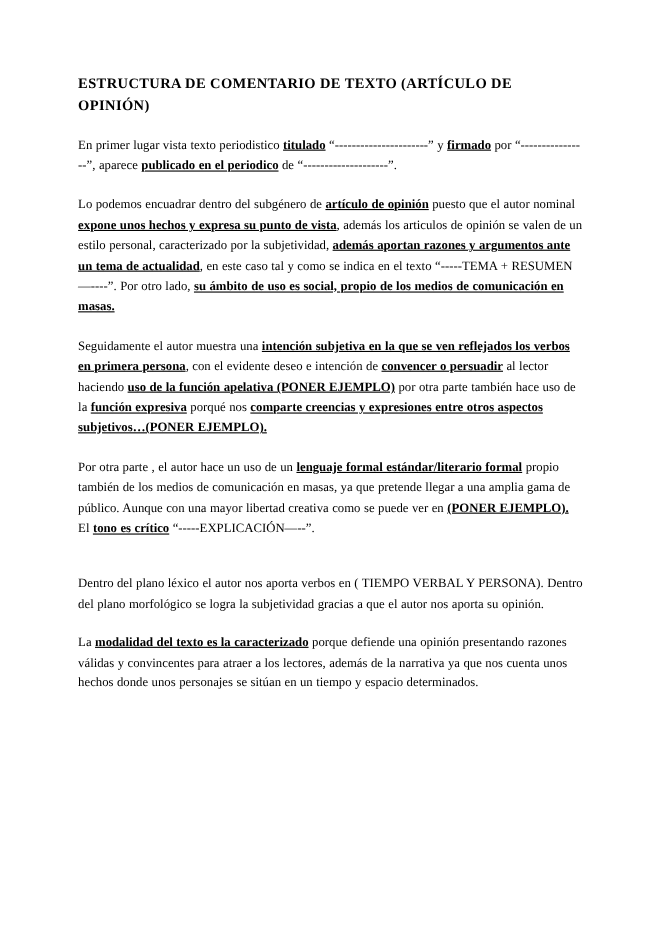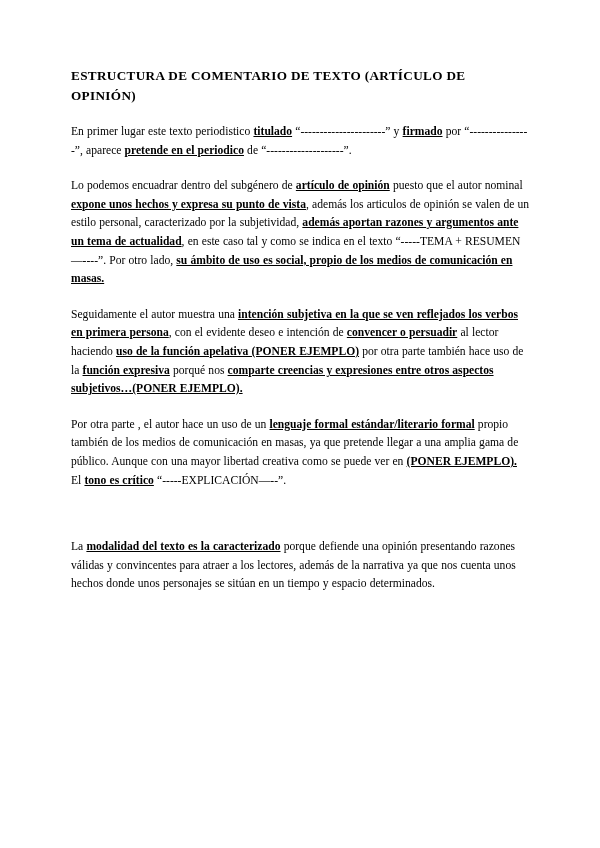--- a/index.html
+++ b/index.html
@@ -55,32 +55,33 @@
 </head>
 <body>
 
 <div class="page">
   <div class="doc-body">
 
     <h1 class="doc-title">ESTRUCTURA DE COMENTARIO DE TEXTO (ARTÍCULO DE OPINIÓN)</h1>
 
     <div class="gap-title"></div>
 
-    <p class="para" id="p1"><span>En primer lugar este texto periodistico  </span><b>titulado</b><span> “----------------------” y </span><b>firmado</b><span> por “----------------”, aparece </span><b>pretende en el periodico</b><span> de “--------------------”.</span></p>
+    <p class="para" id="p1"><span>En primer lugar vista texto periodistico  </span><b>titulado</b><span> “----------------------” y </span><b>firmado</b><span> por “----------------”, aparece </span><b>publicado en el periodico</b><span> de “--------------------”.</span></p>
     <div class="gap"></div>
 
     <p class="para" id="p2"><span>Lo podemos encuadrar dentro del subgénero de </span><b>artículo de opinión</b><span> puesto que el autor nominal </span><b>expone unos hechos y expresa su punto de vista</b><span>, además los articulos de opinión se valen de un estilo personal, caracterizado por la subjetividad, </span><b>además aportan razones y argumentos ante  un tema de actualidad</b><span>, en este caso tal y como se indica en el texto “-----TEMA + RESUMEN—----”. Por otro lado, </span><b>su ámbito de uso es social, propio de los medios de comunicación en masas.</b></p>
     <div class="gap"></div>
 
     <p class="para" id="p3"><span>Seguidamente el autor muestra una </span><b>intención subjetiva en la que se ven reflejados los verbos en primera persona</b><span>, con el evidente deseo e intención de </span><b>convencer o persuadir</b><span> al lector haciendo </span><b>uso de la función apelativa (PONER EJEMPLO)</b><span>  por otra parte también hace uso de la </span><b>función expresiva</b><span> porqué nos </span><b>comparte creencias y expresiones entre otros aspectos subjetivos…(PONER EJEMPLO).</b></p>
     <div class="gap"></div>
 
     <p class="para" id="p4"><span>Por otra parte , el autor hace un uso de un </span><b>lenguaje formal estándar/literario formal</b><span> propio también de los medios de comunicación en masas, ya que pretende llegar a una amplia gama de público. Aunque con una mayor libertad creativa como se puede ver en </span><b>(PONER EJEMPLO).</b><span>  El </span><b>tono es crítico</b><span> “-----EXPLICACIÓN—--”.</span></p>
     <div class="gap-sm"></div>
 
     <div class="gap-sm"></div>
 
+    <p class="para" id="p6"><span>Dentro del plano léxico el autor nos aporta verbos en ( TIEMPO VERBAL Y PERSONA). Dentro del plano morfológico se logra la subjetividad  gracias a que el autor nos aporta su opinión.</span></p>
     <div class="gap-sm"></div>
 
     <p class="para" id="p7"><span>La </span><b>modalidad del texto es la caracterizado</b><span> porque defiende una opinión presentando razones válidas y convincentes para atraer a los lectores, además de la narrativa ya que nos cuenta unos hechos donde unos personajes se sitúan en un tiempo y espacio determinados.</span></p>
 
   </div>
 </div>
 
 </body></html>

